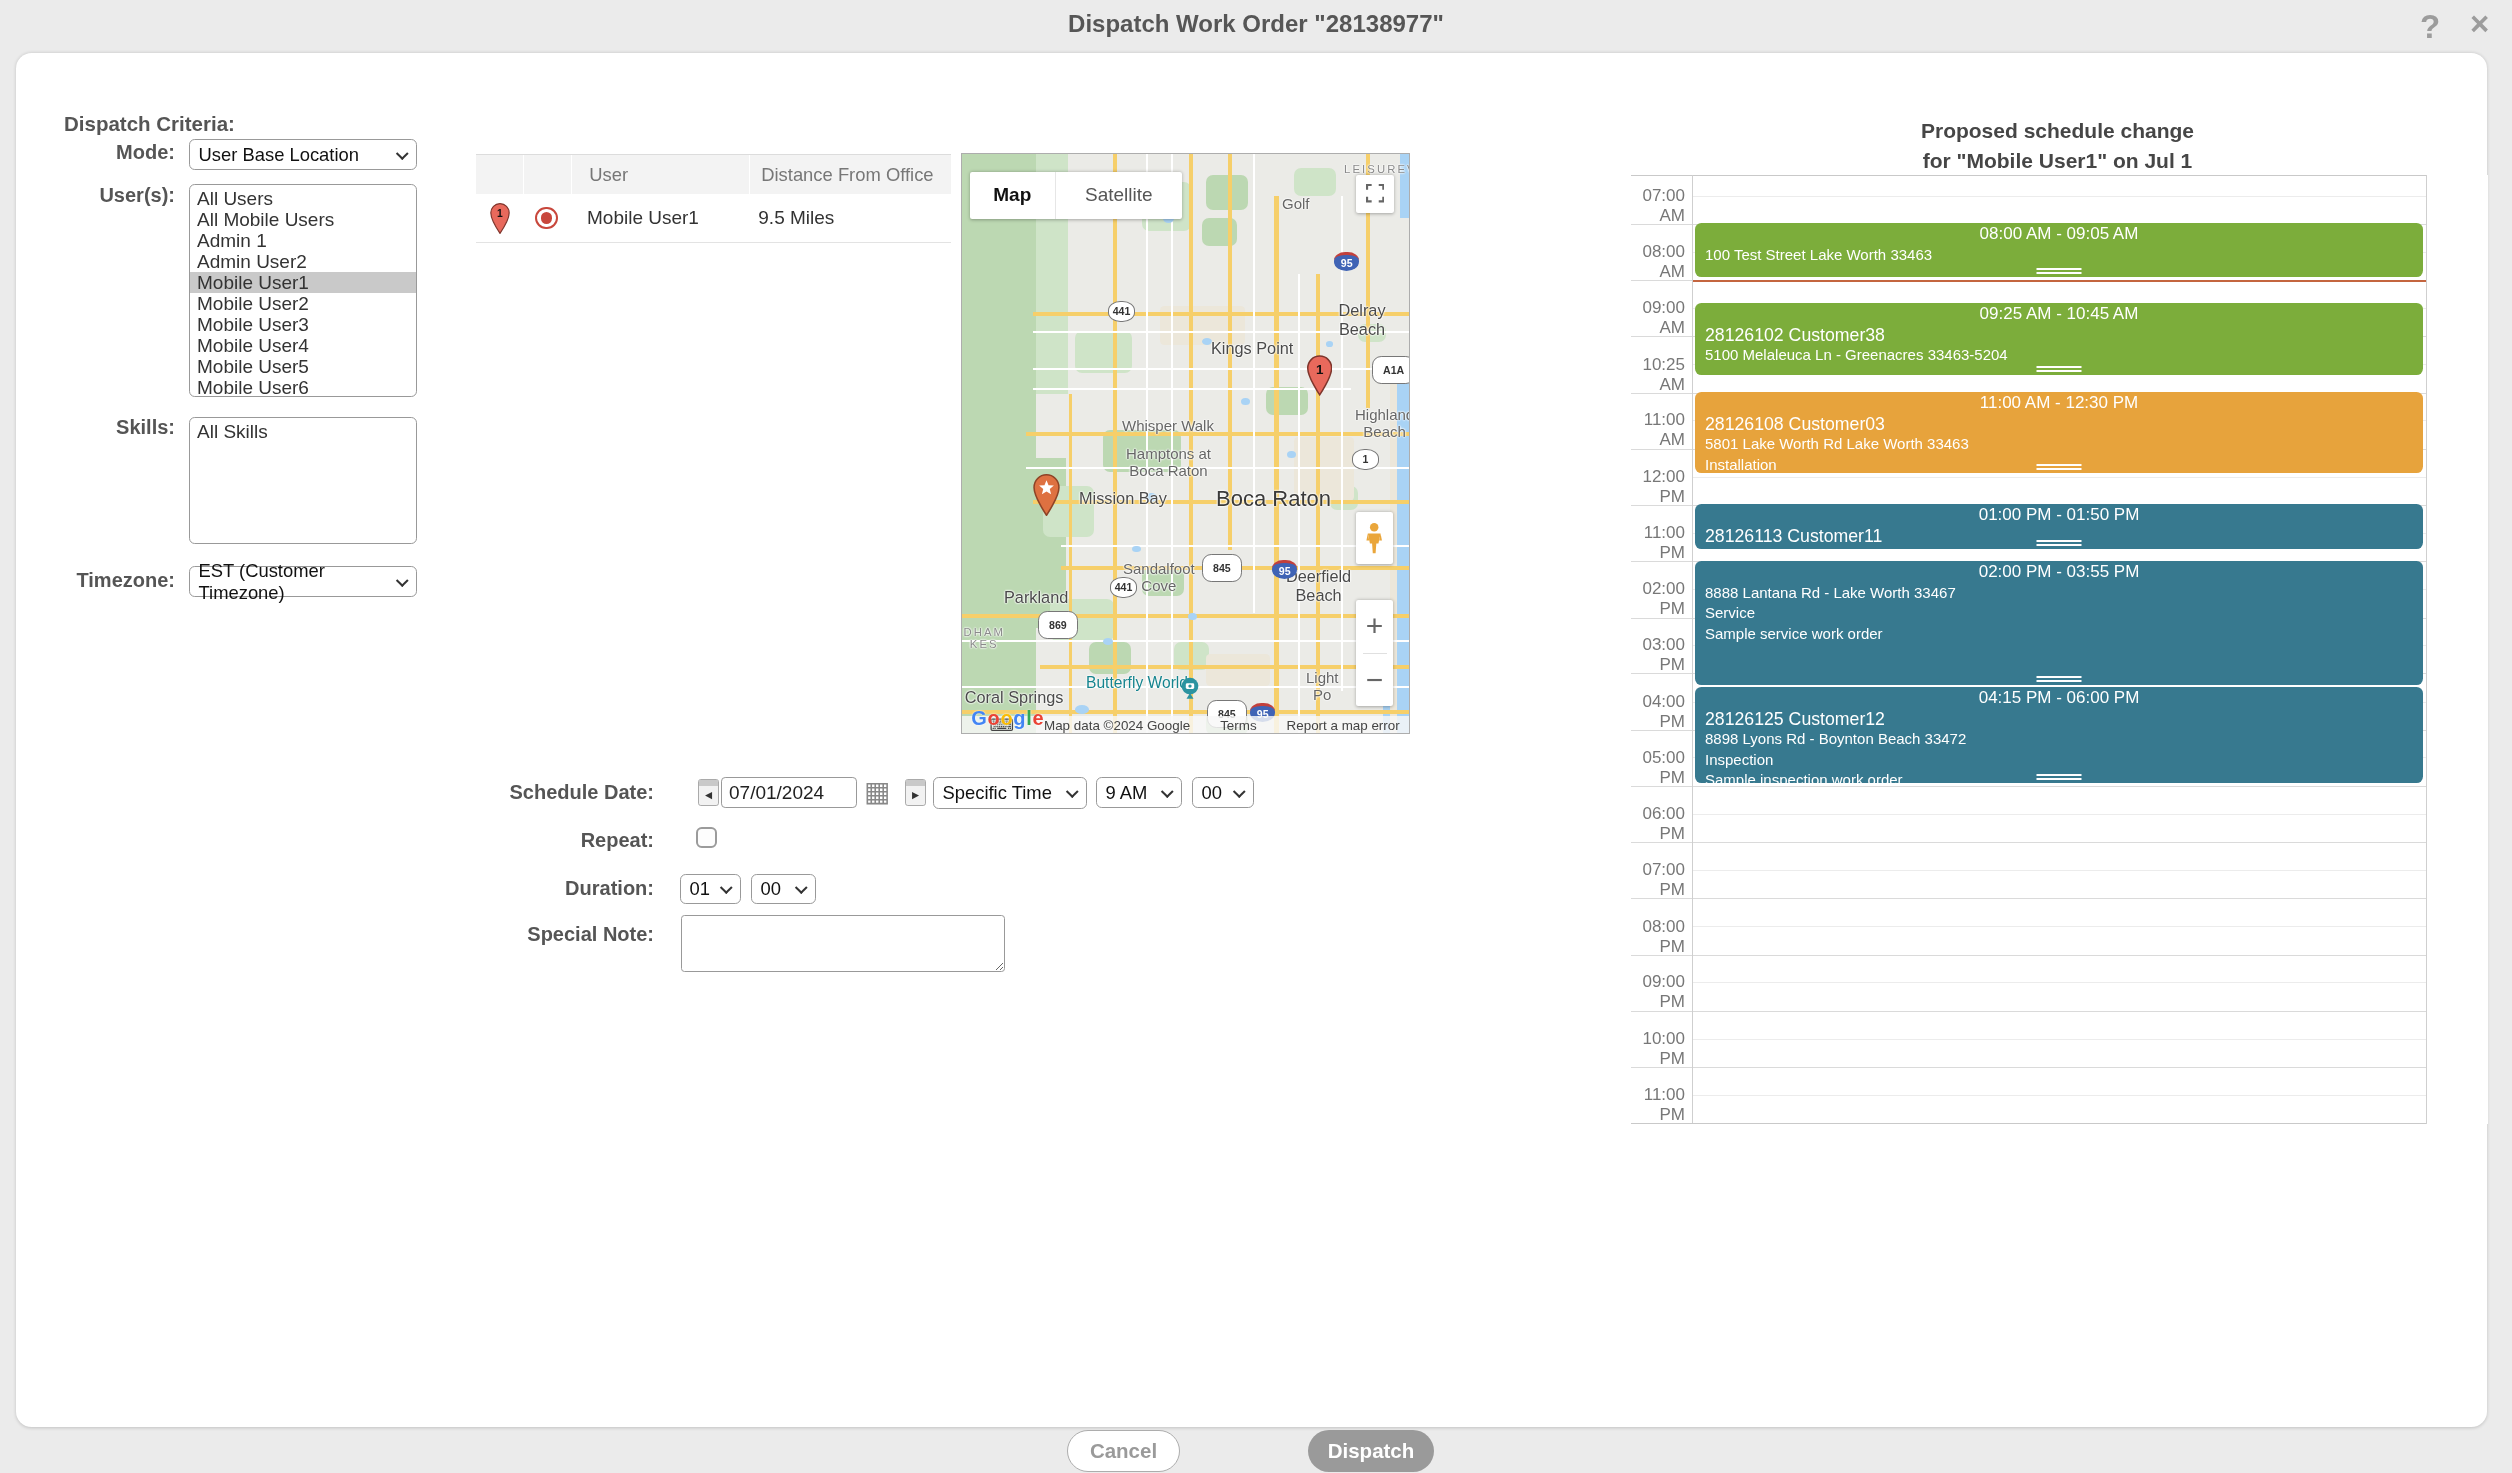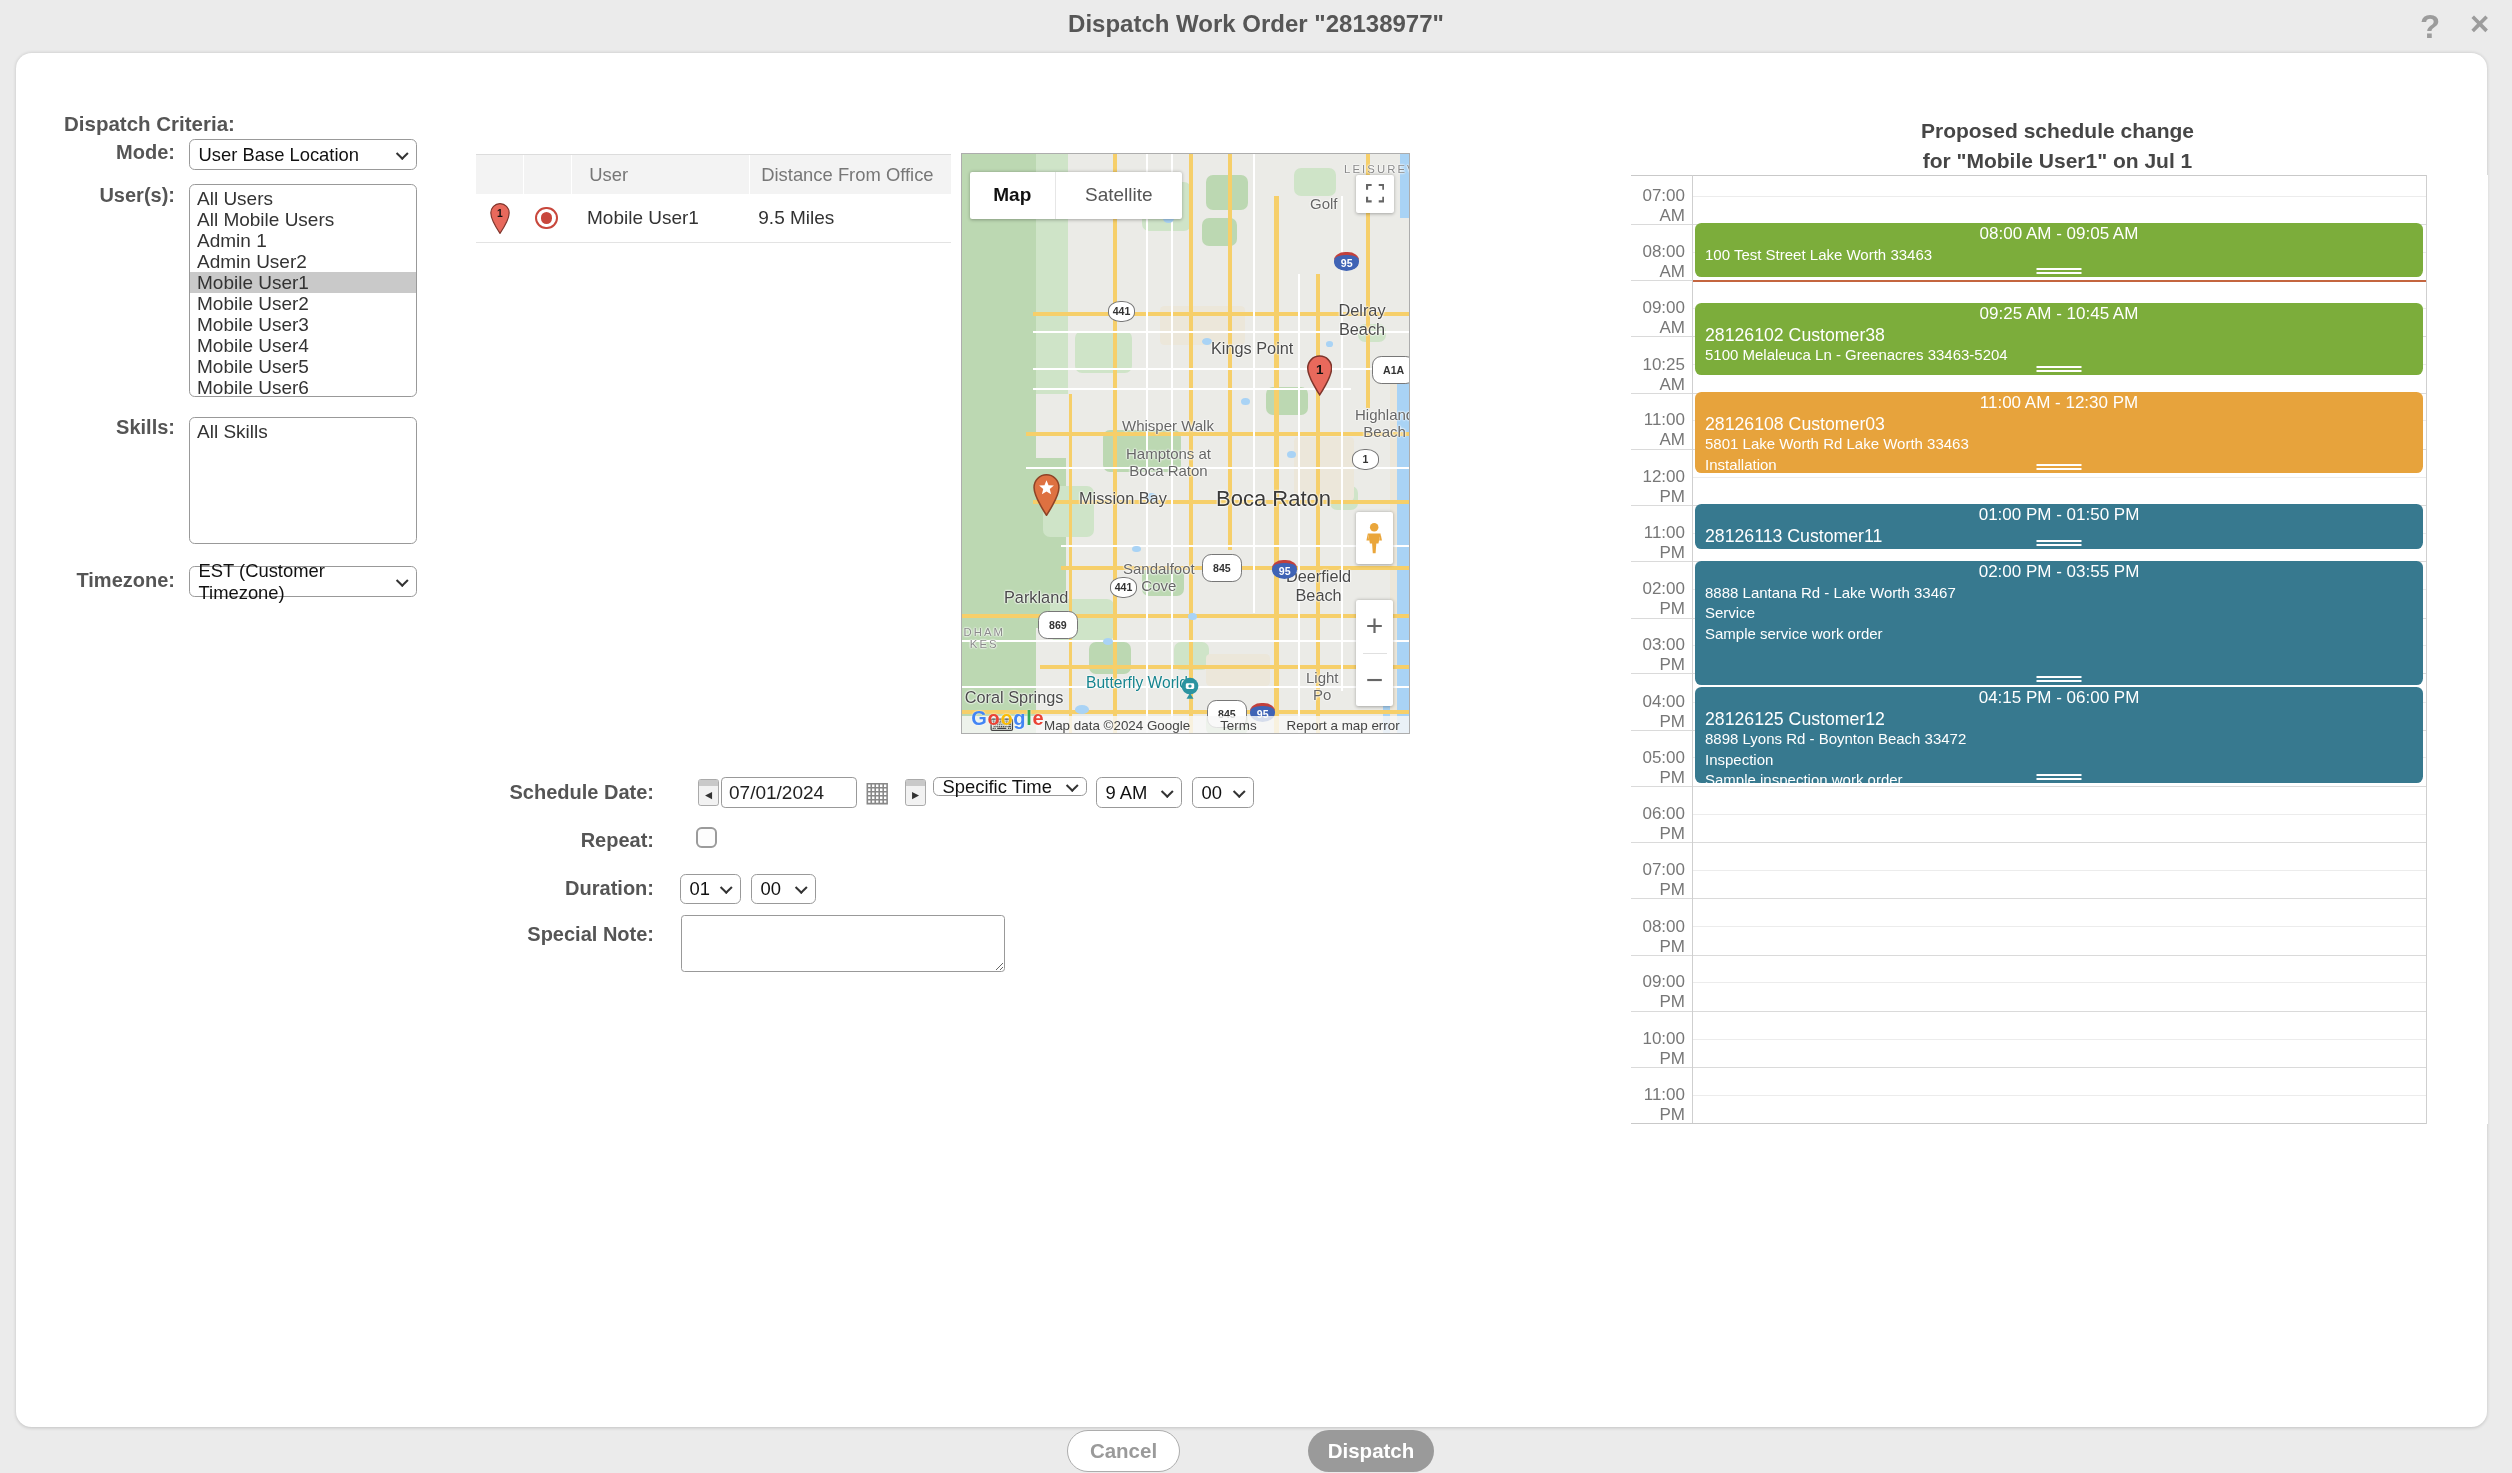--- a/index.html
+++ b/index.html
@@ -220,21 +220,21 @@
         <div class="mwater" style="left: 279px; top: 244px; width: 8.5px; height: 7px; border-radius: 50%;"></div>
         <div class="mwater" style="left: 184px; top: 339px; width: 11.3px; height: 8.5px; border-radius: 50%;"></div>
         <div class="mwater" style="left: 141px; top: 484px; width: 10px; height: 7px; border-radius: 50%;"></div>
         <div class="mwater" style="left: 325px; top: 297px; width: 8.5px; height: 7px; border-radius: 50%;"></div>
         <div class="mwater" style="left: 364px; top: 187px; width: 7px; height: 5.7px; border-radius: 50%;"></div>
         <div class="mwater" style="left: 226px; top: 459px; width: 8.5px; height: 7px; border-radius: 50%;"></div>
         <div class="mwater" style="left: 113px; top: 551px; width: 14px; height: 8.5px; border-radius: 50%;"></div>
         <div class="mwater" style="left: 78px; top: 32px; width: 10px; height: 7px; border-radius: 50%;"></div>
         <div class="mwater" style="left: 170px; top: 392px; width: 8.5px; height: 6.4px; border-radius: 50%;"></div>
         <div class="m-lab m-area" style="left: 382px; top: 8.5px;">LEISUREVILLE</div>
-        <div class="m-lab m-place" style="left: 348px; top: 41px;">Golf</div>
+        <div class="m-lab m-place" style="left: 320px; top: 41px;">Golf</div>
         <div class="m-lab m-city" style="left: 353px; top: 147px;">Delray Beach</div>
         <div class="m-lab m-city" style="left: 249px; top: 185px;">Kings Point</div>
         <div class="m-lab m-place" style="left: 160px; top: 263px;">Whisper Walk</div>
         <div class="m-lab m-place" style="left: 164px; top: 291px;">Hamptons at
 Boca Raton</div>
         <div class="m-lab m-place" style="left: 393px; top: 252px;">Highland
 Beach</div>
         <div class="m-lab m-city" style="left: 117px; top: 335px;">Mission Bay</div>
         <div class="m-lab m-bigcity" style="left: 254px; top: 332px;">Boca Raton</div>
         <div class="m-lab m-place" style="left: 161px; top: 406px;">Sandalfoot
@@ -315,21 +315,21 @@
   <div class="abs daynav" style="left:698px; top:779px;">
     <div class="bar"></div>
       <div class="arr">◀</div>
   </div>
   <input class="abs tinput" style="left: 721px; top: 777px; width: 136px; height: 31px;" value="07/01/2024">
   <div class="abs cal-glyph" style="left:864px; top:778px;">▦</div>
   <div class="abs daynav" style="left:905px; top:779px;">
     <div class="bar"></div>
       <div class="arr">▶</div>
   </div>
-  <div class="sel" style="left:933px; top:777px; width:154px; height:19px;">
+  <div class="sel" style="left:933px; top:777px; width:154px; height:32px;">
     <span>Specific Time</span>
       <span class="chev"></span>
   </div>
   <div class="sel" style="left:1096px; top:777px; width:86px; height:31px;">
     <span>9 AM</span>
       <span class="chev"></span>
   </div>
   <div class="sel" style="left:1192px; top:777px; width:62px; height:31px;">
     <span>00</span>
       <span class="chev"></span>

